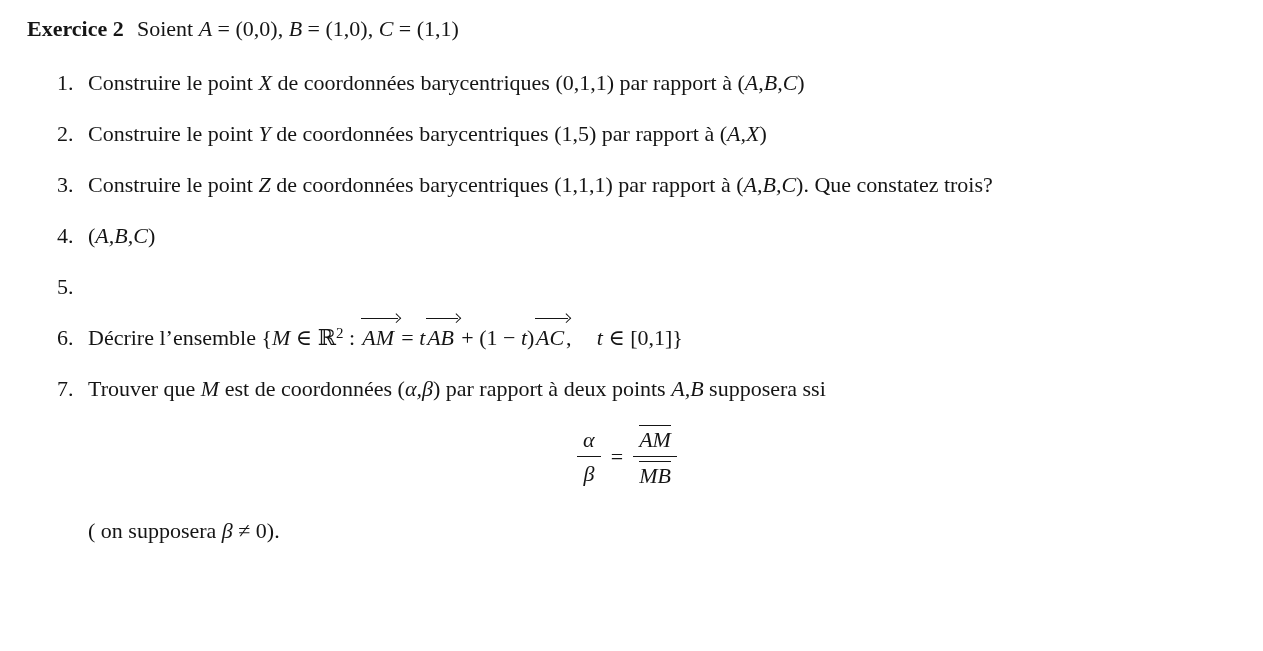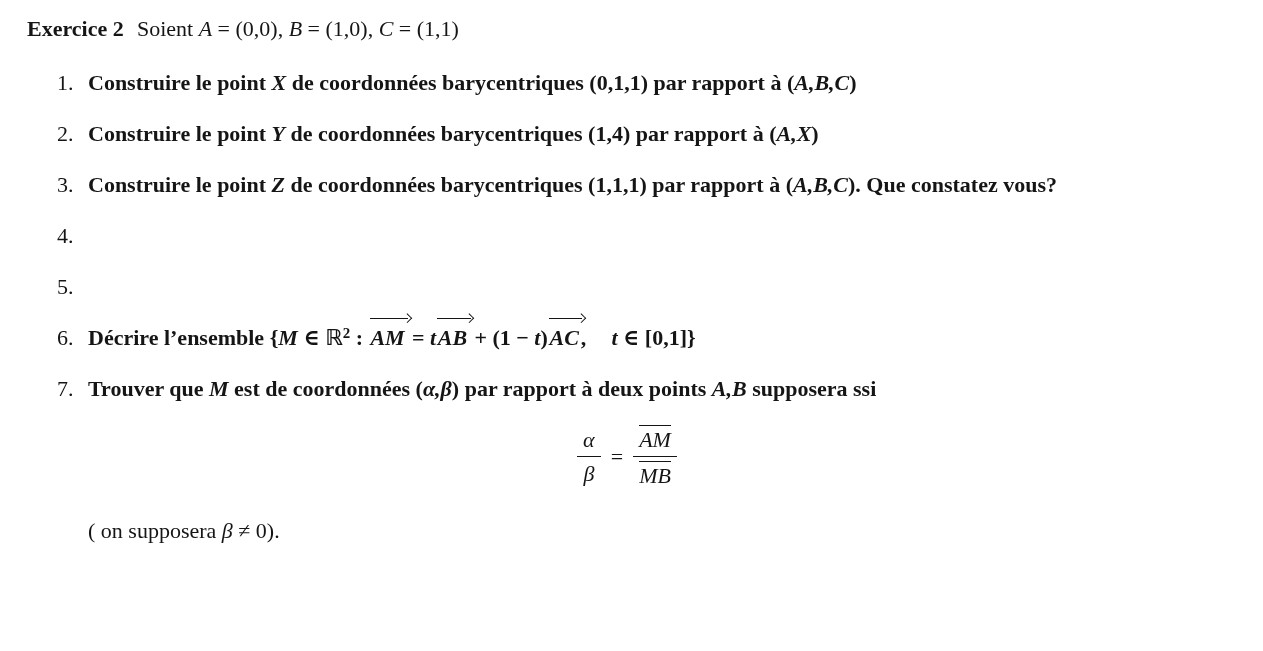--- a/index.html
+++ b/index.html
@@ -12,21 +12,21 @@
   .page{position:relative;width:1010px;height:651px;box-sizing:border-box;padding:14px 0 0 27px;}
   .hdr{line-height:30px;white-space:nowrap;}
   .hdr-label{font-weight:700;margin-right:0.6em;}
   .m{font-style:italic;}
   .bb{font-family:"DejaVu Serif","DejaVu Sans",serif;}
   sup.exp{font-size:0.68em;vertical-align:0.45em;line-height:0;}
   .list{margin-top:24px;}
   .item{display:flex;padding-left:30px;margin-bottom:22px;line-height:29px;}
   .item-num{flex:0 0 31px;}
   .item-body{flex:1 1 auto;}
-  .line{white-space:nowrap;font-weight:bold;}
+  .line{white-space:nowrap;}
   
   .vec{position:relative;display:inline-block;font-style:italic;padding:0 0.08em;}
   .vec::before{
     content:"";position:absolute;left:0.04em;right:-0.08em;top:-0.24em;
     border-top:1.5px solid #151515;
   }
   .vec::after{
     content:"";position:absolute;right:-0.18em;top:-0.24em;
     width:0.25em;height:0.25em;
     border-top:1.5px solid #151515;border-right:1.5px solid #151515;
@@ -56,34 +56,35 @@
     <div class="item">
       <span class="item-num">1.</span>
       <div class="item-body">
         <div class="line"><span>Construire le point </span><span class="m">X</span><span> de coordonnées barycentriques (0,1,1) par rapport à (</span><span class="m">A,B,C</span><span>)</span></div>
       </div>
     </div>
 
     <div class="item">
       <span class="item-num">2.</span>
       <div class="item-body">
-        <div class="line"><span>Construire le point </span><span class="m">Y</span><span> de coordonnées barycentriques (1,4) par rapport à (</span><span class="m">A,X</span><span>)</span></div>
+        <div class="line"><span>Construire le point </span><span class="m">Y</span><span> de coordonnées barycentriques (1,5) par rapport à (</span><span class="m">A,X</span><span>)</span></div>
       </div>
     </div>
 
     <div class="item">
       <span class="item-num">3.</span>
       <div class="item-body">
-        <div class="line"><span>Construire le point </span><span class="m">Z</span><span> de coordonnées barycentriques (1,1,1) par rapport à (</span><span class="m">A,B,C</span><span>). Que constatez vous?</span></div>
+        <div class="line"><span>Construire le point </span><span class="m">Z</span><span> de coordonnées barycentriques (1,1,1) par rapport à (</span><span class="m">A,B,C</span><span>). Que constatez trois?</span></div>
       </div>
     </div>
 
     <div class="item">
       <span class="item-num">4.</span>
       <div class="item-body">
+        <div class="line"><span>(</span><span class="m">A,B,C</span><span>)</span></div>
       </div>
     </div>
 
     <div class="item">
       <span class="item-num">5.</span>
       <div class="item-body">
       </div>
     </div>
 
     <div class="item">

